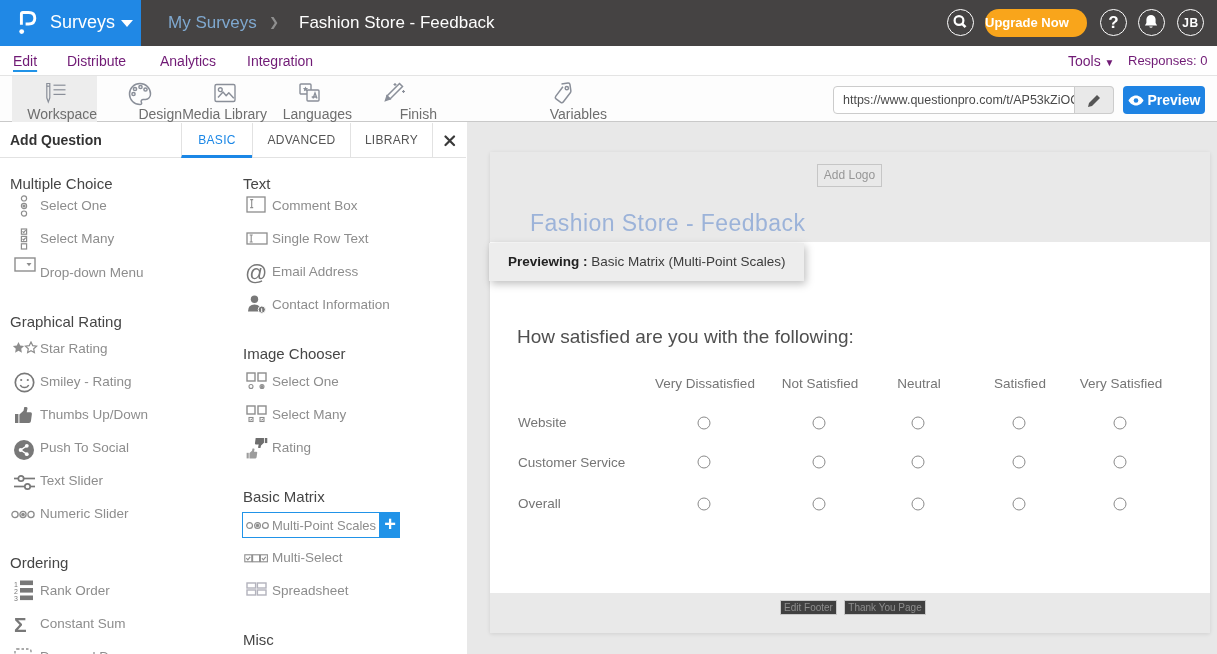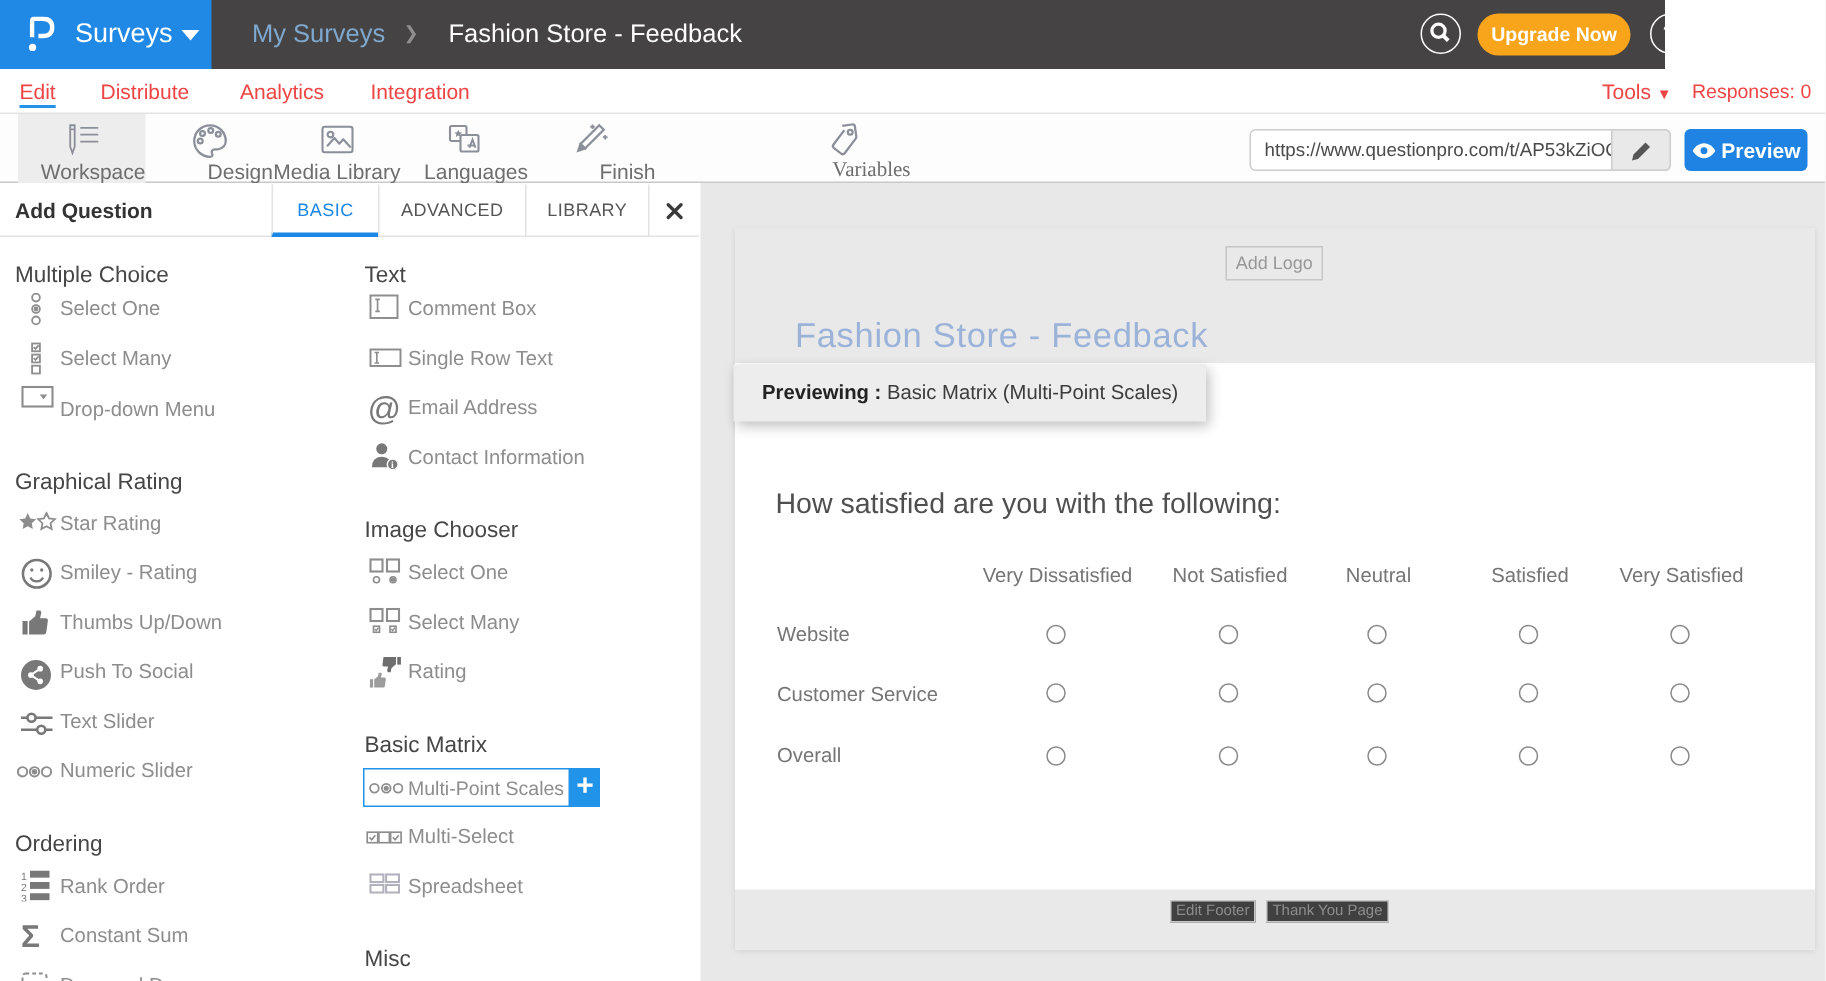--- a/index.html
+++ b/index.html
@@ -1,35 +1,35 @@
 <!DOCTYPE html>
 <html><head>
 <meta charset="utf-8">
 <style>
 * { margin:0; padding:0; box-sizing:border-box; }
 html,body { width:1217px; height:654px; overflow:hidden; font-family:"Liberation Sans", sans-serif; }
 #page { position:relative; width:1217px; height:654px; background:#fff; overflow:hidden; }
 
 
-#topbar { position:absolute; left:0; top:0; width:1110px; height:46px; background:#454343; }
+#topbar { position:absolute; left:0; top:0; width:1217px; height:46px; background:#454343; }
 #logoblock { position:absolute; left:0; top:0; width:141px; height:46px; background:#2088e5; }
 #logoblock svg.plogo { position:absolute; left:18px; top:11px; }
 #logoblock .surveys { position:absolute; left:50px; top:12px; color:#fff; font-size:18px; }
 #logoblock .caret { position:absolute; left:121px; top:20px; width:0; height:0; border-left:6px solid transparent; border-right:6px solid transparent; border-top:7px solid #fff; }
 .crumb1 { position:absolute; left:168px; top:13px; font-size:17px; color:#7fa8cf; }
 .crumbsep { position:absolute; left:269px; top:15px; font-size:12px; color:#8f8f8f; }
 .crumb2 { position:absolute; left:299px; top:13px; font-size:17px; color:#fdfdfd; }
 .tcircle { position:absolute; top:9px; width:27px; height:27px; border:1.5px solid #fff; border-radius:50%; color:#fff; }
-#upgrade { position:absolute; left:985px; top:9px; width:102px; height:28px; background:#f9a51b; border-radius:14px; color:#fff; font-size:13px; font-weight:bold; text-align:center; line-height:28px; }
+#upgrade { position:absolute; left:985px; top:9px; width:102px; height:28px; background:#f9a51b; border-radius:14px; color:#fff; font-size:13px; font-weight:bold; text-align:left; line-height:28px; }
 #qmark { left:1100px; font-weight:bold; font-size:17px; text-align:center; line-height:25px; }
 #jb { left:1177px; font-weight:bold; font-size:12px; text-align:center; line-height:26px; letter-spacing:0.5px; }
 
 
 #navrow { position:absolute; left:0; top:46px; width:1217px; height:30px; background:#fff; border-bottom:1px solid #e4e4e4; }
-.navlink { position:absolute; top:7px; font-size:14px; color:#ef4444; white-space:nowrap; }
+.navlink { position:absolute; top:7px; font-size:14px; color:#701a75; white-space:nowrap; }
 #navEdit { text-decoration:underline; text-underline-offset:4px; text-decoration-color:#2193e8; text-decoration-thickness:2px; }
 
 
 #toolbar { position:absolute; left:0; top:76px; width:1217px; height:46px; background:#fdfdfd; border-bottom:1px solid #c9c9c9; }
 .titem { position:absolute; top:0; width:85px; height:46px; text-align:center; }
 .titem .tlabel { position:absolute; top:30px; width:100%; text-align:right; font-size:14px; color:#6e6e6e; }
 .titem svg { position:absolute; top:5px; left:50%; transform:translateX(-50%); }
 #titem0 { background:#ededed; }
 #urlbox { position:absolute; left:833px; top:10px; width:281px; height:28px; background:#fff; border:1px solid #ccc; border-radius:4px; font-size:12.5px; color:#4a4a4a; line-height:26px; padding-left:9px; white-space:nowrap; overflow:hidden; }
 #urlpencil { position:absolute; left:1074px; top:10px; width:40px; height:28px; background:#e9e9e9; border:1px solid #ccc; border-radius:0 4px 4px 0; text-align:center; }
@@ -148,21 +148,21 @@
     </div>
     <div class="titem" style="left:267px;">
       <svg width="26" height="24" viewBox="0 0 26 24" fill="none" stroke="#8a8f99" stroke-width="1.4">
         <rect x="3" y="3" width="11" height="10" rx="1"></rect>
         <path d="M8.5 5.5 l.8 1.6 1.8.2 -1.3 1.2 .3 1.8 -1.6-.9 -1.6.9 .3-1.8 -1.3-1.2 1.8-.2 Z" fill="#8a8f99" stroke="none"></path>
         <rect x="10" y="9" width="12" height="11" rx="1" fill="#fbfbfb"></rect>
         <path d="M16 17.5 l2-5.5 2 5.5 M14.7 16 h4.8" stroke-width="1.3"></path>
       </svg>
       <div class="tlabel">Languages</div>
     </div>
-    <div class="titem" style="left:522px;font-family:Liberation Serif, serif;">
+    <div class="titem" style="left:522px;">
       <svg width="26" height="24" viewBox="0 0 26 24" fill="none" stroke="#8a8f99" stroke-width="1.5">
         <path d="M10.8 2.5 h6.5 a1.8 1.8 0 0 1 1.8 1.8 v6.5 a2 2 0 0 1 -.6 1.4 L10 20.7 a1.8 1.8 0 0 1 -2.5 0 L3.3 16.5 a1.8 1.8 0 0 1 0 -2.5 L11.8 5.5" transform="rotate(-8 13 12)"></path>
         <circle cx="14.8" cy="7.2" r="1.6"></circle>
       </svg>
       <div class="tlabel">Variables</div>
     </div>
     <div id="urlbox">https://www.questionpro.com/t/AP53kZiOC</div>
     <div id="urlpencil">
       <svg width="16" height="16" viewBox="0 0 16 16" style="margin-top:6px;">
         <path d="M2 14 l1-4 8-8 3 3 -8 8 Z" fill="#555"></path>

